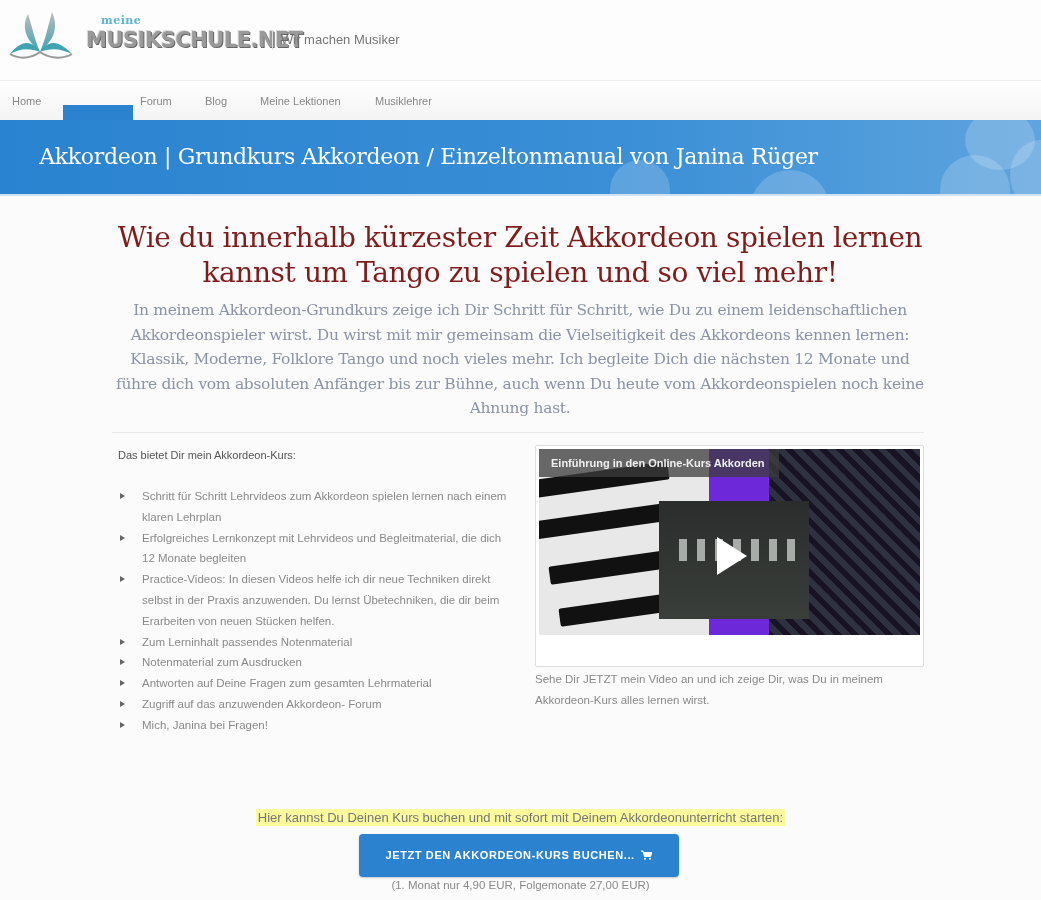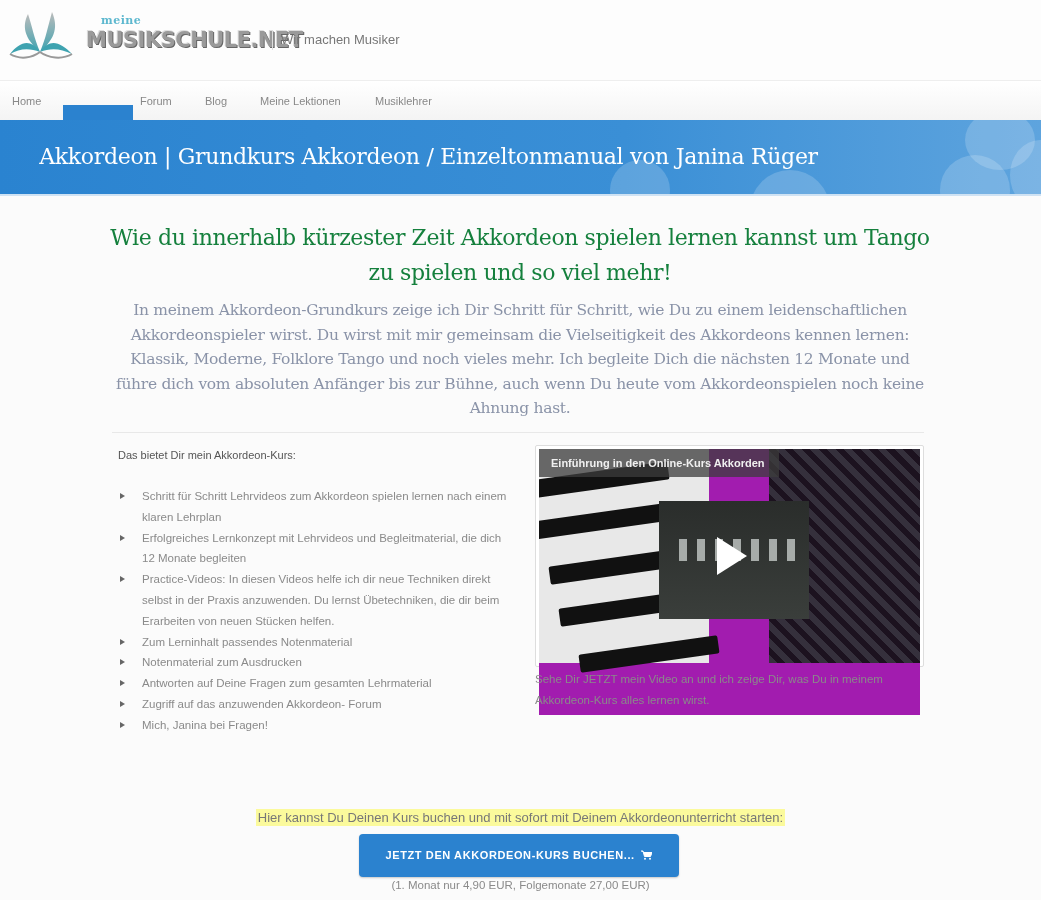--- a/index.html
+++ b/index.html
@@ -18,33 +18,33 @@
   .nav { position: absolute; left: 0; top: 80px; width: 1041px; height: 40px; background: linear-gradient(#ffffff, #f4f4f4); border-top: 1px solid #eee; }
   .nav-item { position: absolute; top: 0; height: 40px; line-height: 40px; font-size: 11px; color: #888; padding: 0 16px; cursor: pointer; }
   .nav-item.active { background: #2b82cf; color: #fff; }
 
   
   .banner { position: absolute; left: 0; top: 120px; width: 1041px; height: 76px; background: linear-gradient(90deg, #2a83d0 0%, #3a8fd6 60%, #5ea4de 100%); overflow: hidden; border-bottom: 2px solid #cfe2f3; }
   .bubble { position: absolute; border-radius: 50%; background: rgba(255,255,255,0.18); }
   .banner-title { position: absolute; left: 0; width: 857px; top: 24px; text-align: center; font-family: "DejaVu Serif", serif; font-size: 22px; color: #fff; letter-spacing: -0.3px; }
 
   
-  .headline { position: absolute; left: 110px; width: 820px; top: 220px; text-align: center; font-family: "DejaVu Serif", serif; font-size: 22px; line-height: 35px; color: #15803d; letter-spacing: -0.4px; }
+  .headline { position: absolute; left: 110px; width: 820px; top: 220px; text-align: center; font-family: "DejaVu Serif", serif; font-size: 28px; line-height: 35px; color: #7f1d1d; letter-spacing: -0.4px; }
   .intro { position: absolute; left: 112px; width: 816px; top: 298px; text-align: center; font-family: "DejaVu Serif", serif; font-size: 15.5px; line-height: 24.5px; color: #8a93a8; letter-spacing: -0.3px; }
   .divider { position: absolute; left: 112px; top: 432px; width: 812px; height: 1px; background: #e8e8e8; }
 
   
   .features-title { position: absolute; left: 118px; top: 449px; font-size: 11px; color: #555; }
   .features { position: absolute; left: 118px; top: 486px; width: 390px; list-style: none; }
   .features li { position: relative; padding-left: 24px; font-size: 11.5px; line-height: 20.8px; color: #8a8a8a; }
   .bullet { position: absolute; left: 2px; top: 7px; width: 0; height: 0; border-top: 3.5px solid transparent; border-bottom: 3.5px solid transparent; border-left: 5px solid #666; }
 
   
   .video-frame { position: absolute; left: 535px; top: 445px; width: 389px; height: 222px; border: 1px solid #ddd; background: #fff; padding: 3px; border-radius: 2px; }
-  .video { position: relative; width: 381px; height: 266px; overflow: hidden; background: #a21caf; cursor: pointer; }
+  .video { position: relative; width: 381px; height: 186px; overflow: hidden; background: #6d28d9; cursor: pointer; }
   .keys-bg { position: absolute; left: 0; top: 0; width: 170px; height: 214px; background: #e8e8e8; }
   .bkey { position: absolute; height: 18px; background: #111; transform: rotate(-8deg); border-radius: 2px; }
   .grille { position: absolute; left: 230px; top: 0; width: 151px; height: 214px; background:
       repeating-linear-gradient(45deg, #2a3330 0 6px, #0e1110 6px 12px),
       #1a1f1d; opacity: 0.9; }
   .center-panel { position: absolute; left: 120px; top: 52px; width: 150px; height: 118px; background: linear-gradient(#2a2d2b, #3a3e3b); }
   .panel-bar { position: absolute; top: 38px; width: 8px; height: 22px; background: #cfd4d2; opacity: 0.75; }
   .video-title { position: absolute; left: 0; top: 0; width: 240px; height: 28px; background: rgba(60,60,60,0.75); color: #f0f0f0; font-size: 11px; font-weight: bold; line-height: 28px; padding-left: 12px; }
   .play { position: absolute; left: 178px; top: 88px; width: 0; height: 0; border-top: 19px solid transparent; border-bottom: 19px solid transparent; border-left: 30px solid #fff; }
   .video-caption { position: absolute; left: 535px; top: 669px; width: 390px; font-size: 11.5px; line-height: 21px; color: #8a8a8a; }

